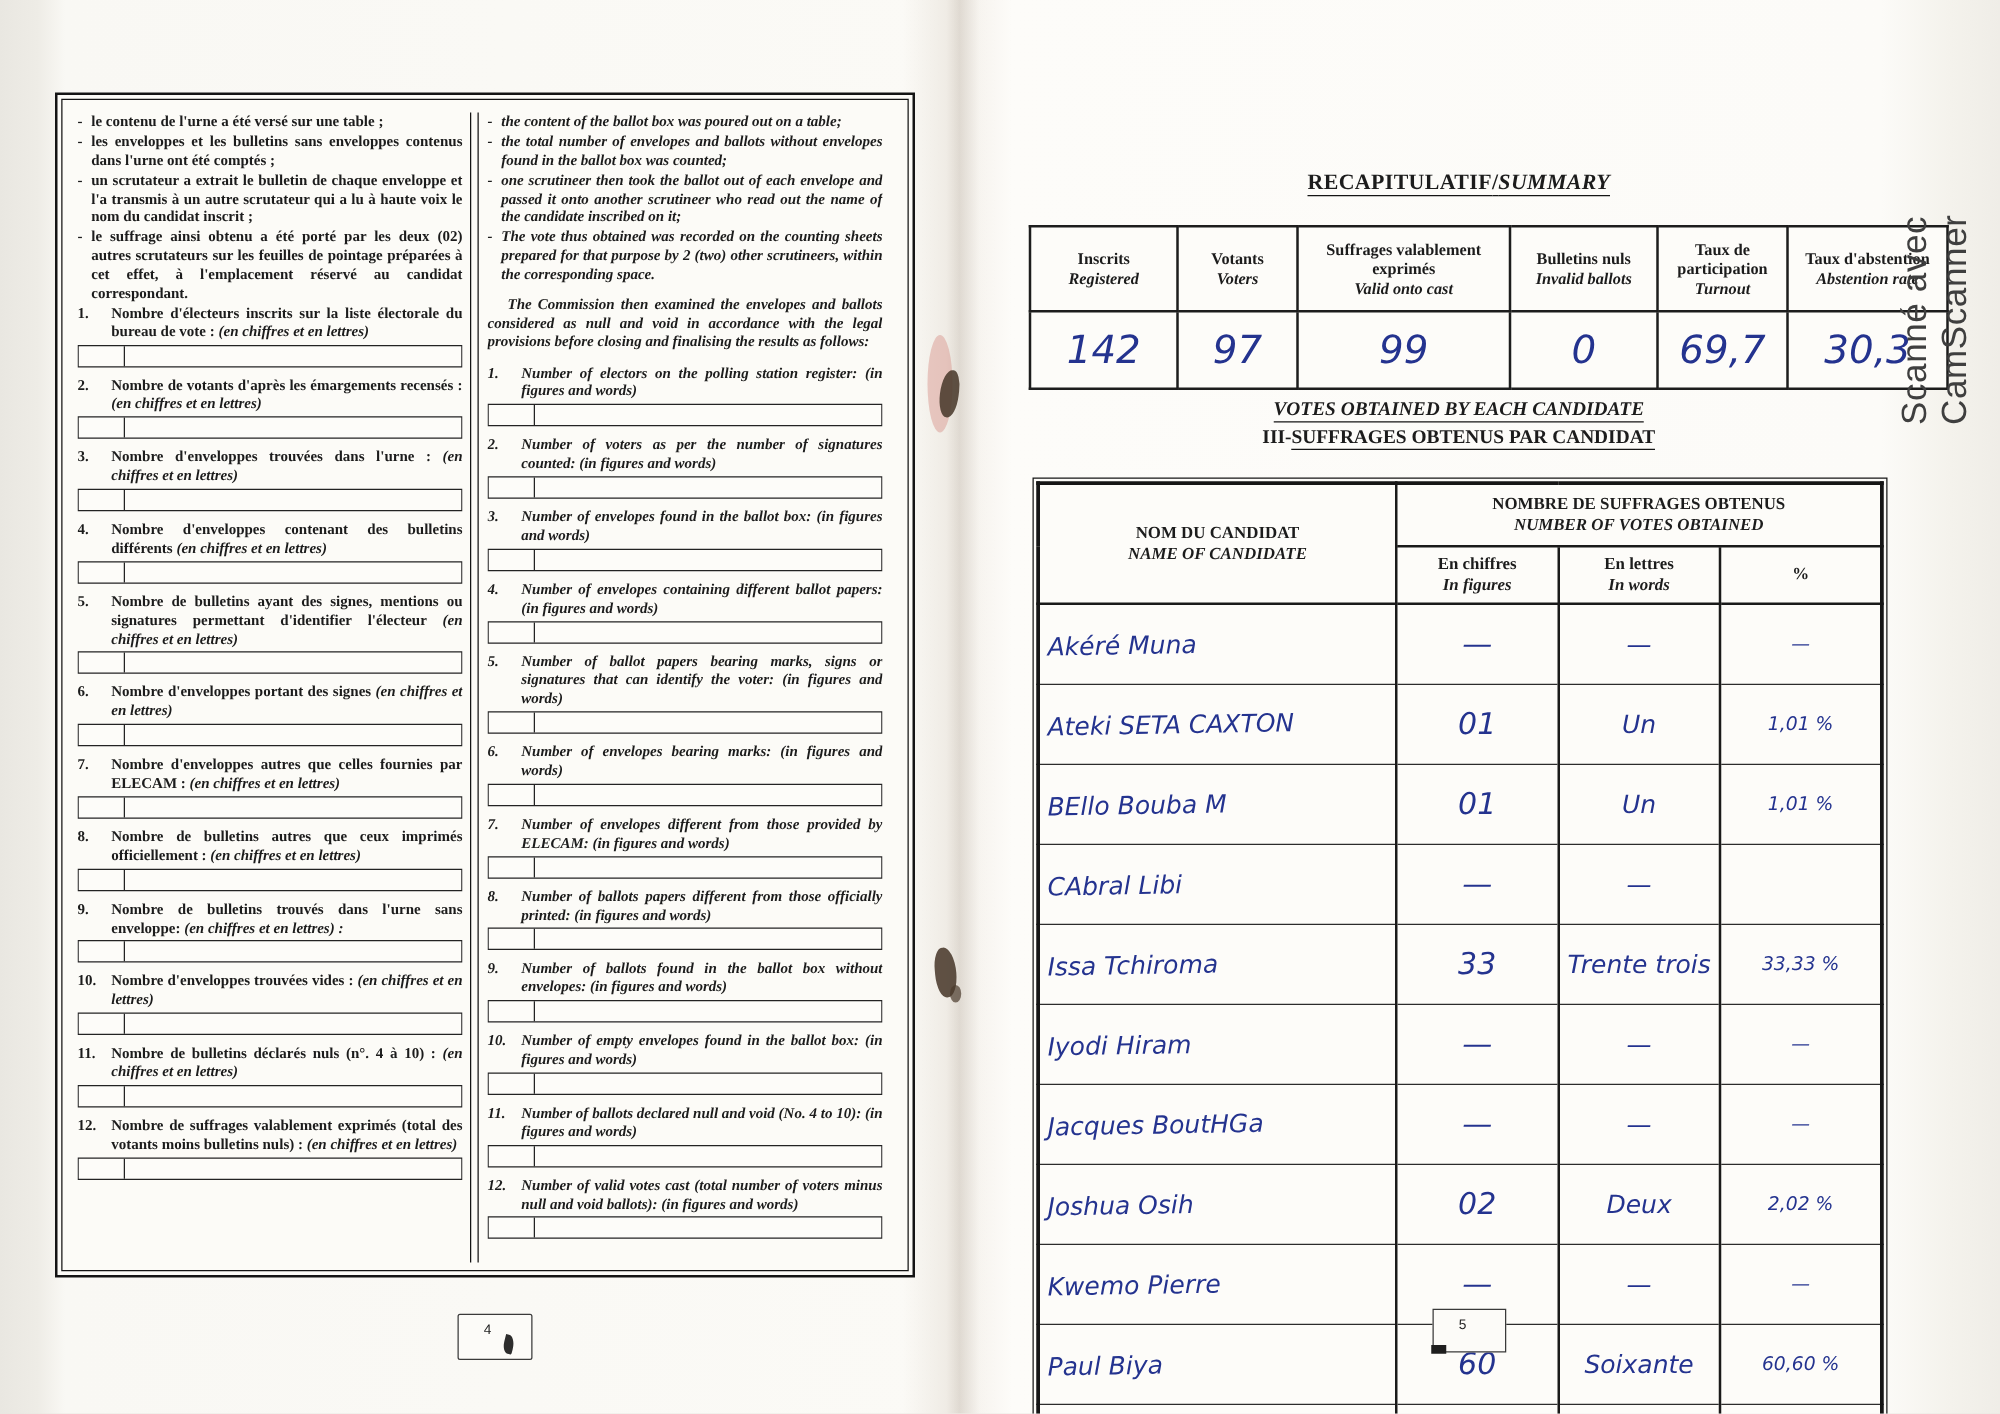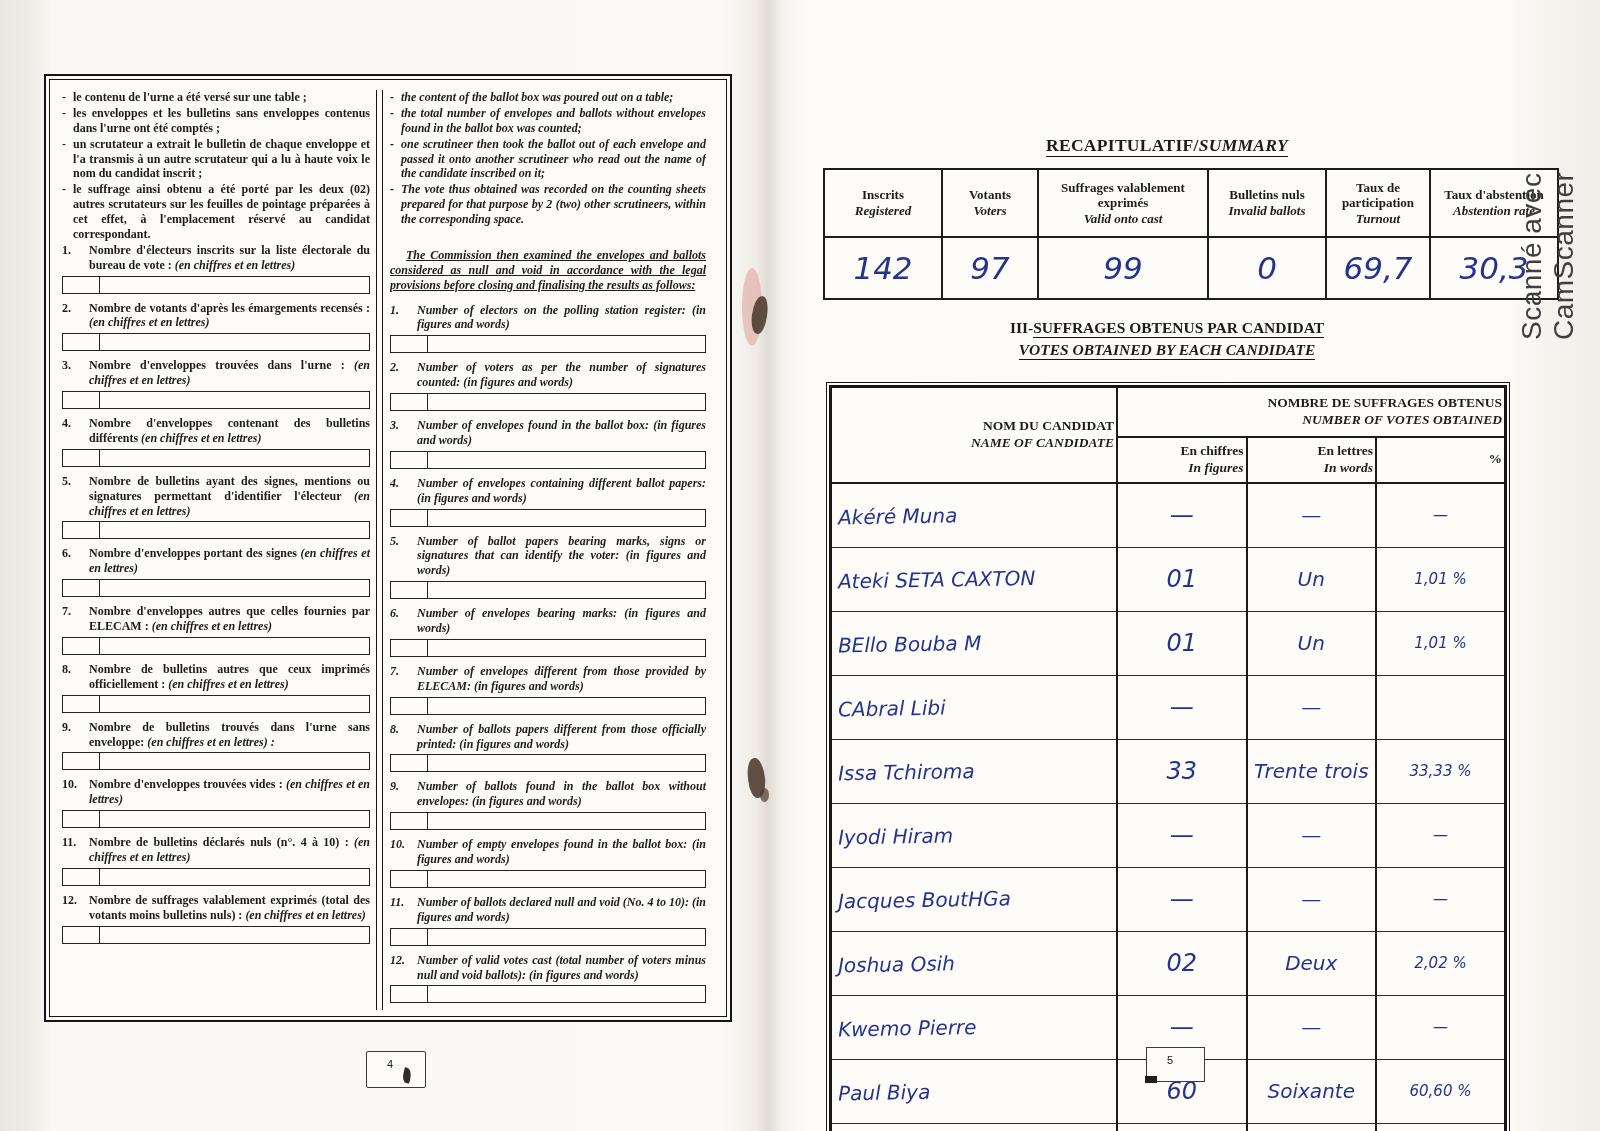--- a/index.html
+++ b/index.html
@@ -17,21 +17,21 @@
 
   
   .page-left{position:absolute;left:44px;top:74px;width:684px;height:944px;border:2.5px solid #141414;background:#fcfbf7;}
   .page-inner{position:absolute;left:3px;top:3px;right:3px;bottom:3px;border:1.5px solid #141414;display:flex;padding:10px 10px 6px 12px;box-sizing:border-box;}
   .col{width:308px;flex:none;font-size:12px;line-height:1.24;font-weight:bold;text-align:justify;overflow:hidden;}
   .col-en{font-style:italic;width:316px;}
   .col-divider{flex:none;width:5px;border-left:1.6px solid #141414;border-right:1.6px solid #141414;margin:0 7px 0 6px;}
   .bullet{display:flex;margin-bottom:1px;}
   .bdash{flex:none;width:11px;}
   .btext{flex:1;}
-  .para{margin:21px 0 10px 0;text-indent:16px;text-decoration:underline;}
+  .para{margin:9px 0 10px 0;text-indent:16px;}
   .item{margin-bottom:7px;}
   .item-line{display:flex;}
   .num{flex:none;width:27px;}
   .itext{flex:1;}
   .hint{font-weight:bold;}
   .col-fr .hint{}
   .resp{height:16px;border:1.6px solid #232323;margin-top:3px;display:flex;background:#fdfcf9;}
   .resp-cell{display:block;width:36px;border-right:1.4px solid #232323;}
 
   
@@ -41,33 +41,33 @@
   .penmark{position:absolute;right:14px;bottom:4px;width:8px;height:15px;background:#2d2d2d;border-radius:0 70% 10% 60%;transform:rotate(14deg);}
   .pagenum-right{left:1146px;top:1047px;width:57px;height:33px;}
   .cornermark{position:absolute;left:-2px;bottom:-2px;width:12px;height:7px;background:#1e1e1e;}
 
   
   .sum-title{position:absolute;left:823px;top:135px;width:688px;text-align:center;font-size:17.5px;font-weight:bold;letter-spacing:.3px;}
   .underl{border-bottom:1.8px solid #141414;padding-bottom:1px;}
   .it{font-style:italic;}
 
   table{border-collapse:collapse;table-layout:fixed;background:#fdfcf9;}
-  .summary-table{position:absolute;left:823px;top:168px;width:688px;}
+  .summary-table{position:absolute;left:823px;top:180px;width:688px;}
   .summary-table th,.summary-table td{border:2px solid #1d1d1d;padding:2px 3px;overflow:visible;}
   .summary-table th{height:62px;font-size:13px;font-weight:bold;text-align:center;vertical-align:middle;line-height:1.2;}
   .summary-table th .en{display:block;font-weight:bold;font-style:italic;}
   .summary-table td{height:56px;text-align:center;vertical-align:middle;}
 
   .hw{font-family:"DejaVu Sans",sans-serif;font-style:italic;color:#24338f;}
   .hw-big{font-size:31px;transform:rotate(-3deg);white-space:nowrap;}
 
   .sec-title{position:absolute;left:823px;top:317px;width:688px;text-align:center;font-size:15.5px;font-weight:bold;line-height:1.45;}
 
   .votes-table{position:absolute;left:829px;top:385px;width:678px;border:3px solid #161616;outline:1.5px solid #161616;outline-offset:2px;}
-  .votes-table th{border:2.2px solid #1a1a1a;font-size:13.5px;text-align:right;vertical-align:middle;line-height:1.25;padding:2px;}
+  .votes-table th{border:2.2px solid #1a1a1a;font-size:13.5px;text-align:center;vertical-align:middle;line-height:1.25;padding:2px;}
   .votes-table th .en{display:block;font-style:italic;}
   .th-name{width:280px;}
   .th-fig{width:104px;}
   .th-words{width:202px;}
   .th-pct{width:80px;font-size:15px;}
   .gh{height:50px;}
   .sh th{height:40px;}
   .votes-table td{border-top:1.5px solid #2c2c2c;border-bottom:1.5px solid #2c2c2c;vertical-align:middle;padding:14px 2px;height:35px;overflow:hidden;}
   .votes-table td.cname{border-left:2.2px solid #1a1a1a;padding-left:6px;}
   .votes-table td.cfig,.votes-table td.cwords,.votes-table td.cpct{border-left:2.6px solid #1a1a1a;text-align:center;}
@@ -387,22 +387,22 @@
           <td><span class="hw hw-big">97</span></td>
           <td><span class="hw hw-big">99</span></td>
           <td><span class="hw hw-big">0</span></td>
           <td><span class="hw hw-big">69,7</span></td>
           <td><span class="hw hw-big">30,3</span></td>
         </tr>
   </tbody>
     </table>
 
   <div class="sec-title">
+    <div><span class="underl it">VOTES OBTAINED BY EACH CANDIDATE</span></div>
     <div><span>III-</span><span class="underl">SUFFRAGES OBTENUS PAR CANDIDAT</span></div>
-    <div><span class="underl it">VOTES OBTAINED BY EACH CANDIDATE</span></div>
   </div>
 
   <table class="votes-table">
     <thead>
       <tr class="gh">
         <th class="th-name" rowspan="2">
           <span>NOM DU CANDIDAT</span>
           <span class="en">NAME OF CANDIDATE</span>
         </th>
         <th colspan="3">

